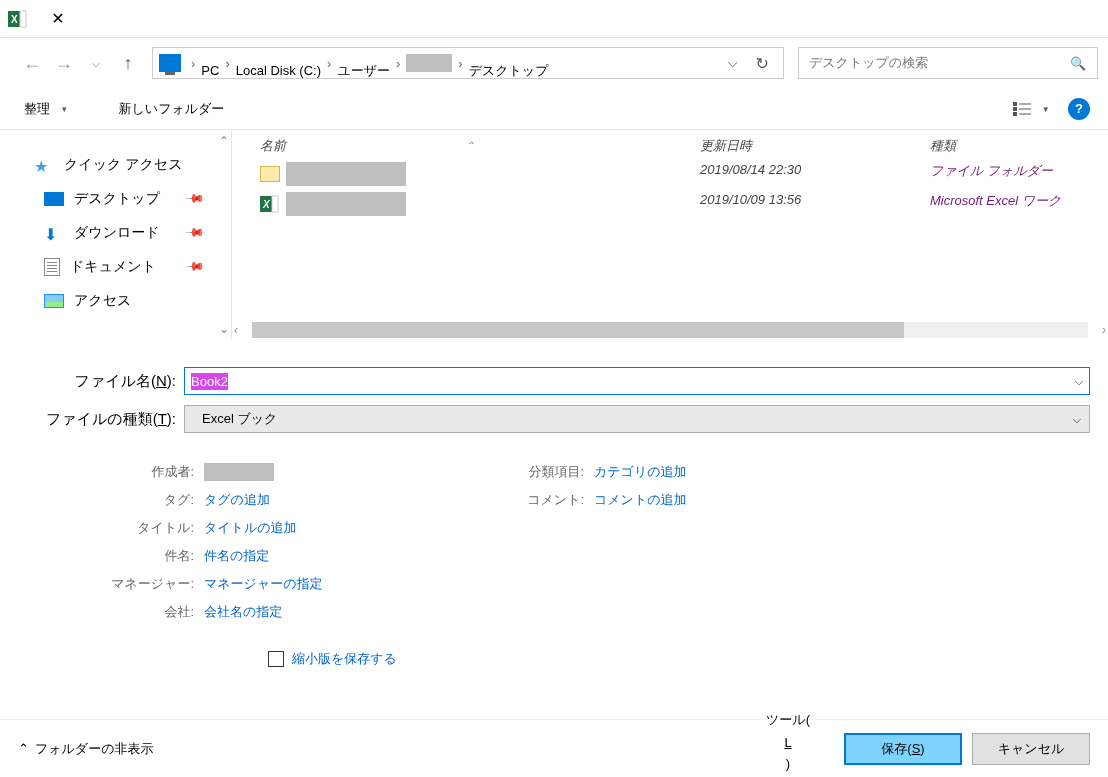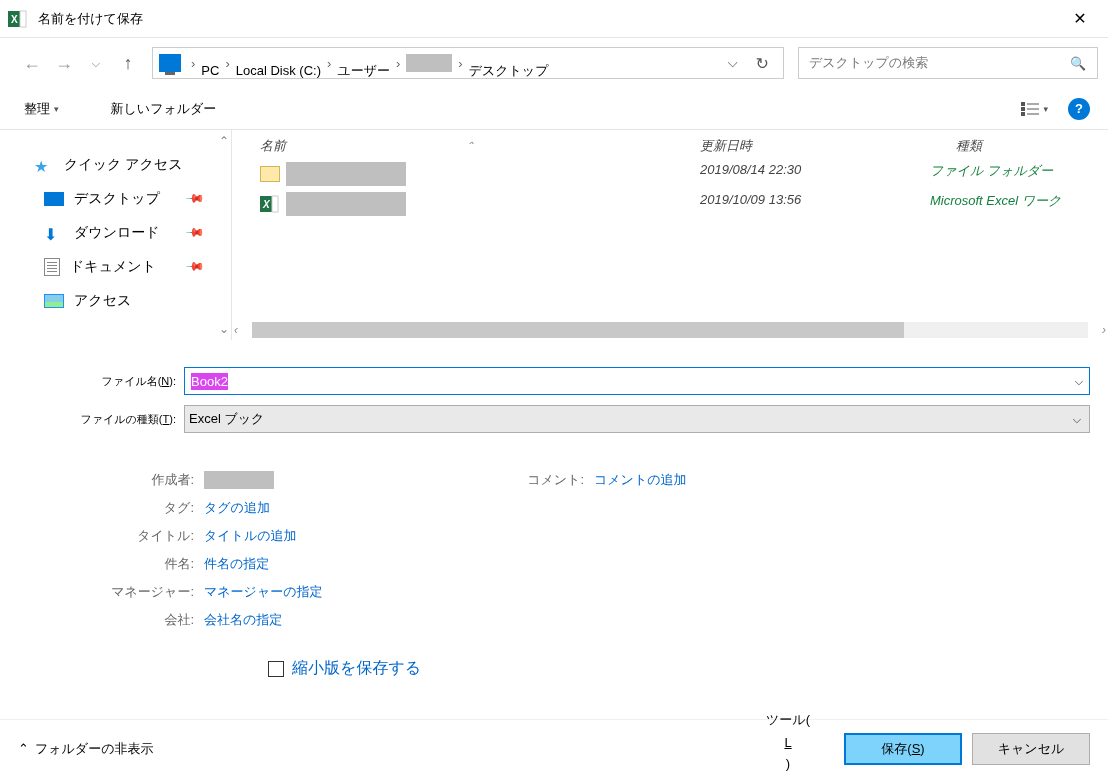--- a/index.html
+++ b/index.html
@@ -23,21 +23,21 @@
 .addressbar .redact { background: #bfbfbf; width: 46px; height: 18px; margin: 0 4px; }
 .addressbar .spacer { flex: 1; }
 .addressbar .dd { color: #555; padding: 0 8px; cursor: pointer; }
 .addressbar .refresh { color: #555; padding: 0 10px; cursor: pointer; font-size: 16px; }
 .searchbox { width: 300px; height: 32px; border: 1px solid #ccc; display: flex; align-items: center; padding: 0 10px; color: #777; font-size: 13px; }
 .searchbox .ph { flex: 1; }
 .searchbox .mag { color: #555; }
 
 
 .toolbar { height: 42px; border-bottom: 1px solid #e5e5e5; display: flex; align-items: center; padding: 0 18px; font-size: 13px; }
-.toolbar .tbtn { padding: 4px 6px; cursor: pointer; display: flex; align-items: center; gap: 4px; justify-content: center; }
+.toolbar .tbtn { padding: 4px 6px; cursor: pointer; display: flex; align-items: center; gap: 12px; justify-content: center; }
 .toolbar .tbtn .caret { font-size: 9px; color: #555; }
 .toolbar .gap { width: 40px; }
 .toolbar .spacer { flex: 1; }
 .toolbar .view-icon { width: 18px; height: 14px; display: inline-block; }
 .toolbar .help { width: 22px; height: 22px; border-radius: 50%; background: #0078d7; color: #fff; display: flex; align-items: center; justify-content: center; font-size: 13px; font-weight: bold; cursor: pointer; margin-left: 14px; }
 
 
 .main { display: flex; height: 210px; }
 .sidebar { width: 232px; border-right: 1px solid #e5e5e5; position: relative; overflow: hidden; }
 .sidebar .scroll-up { position: absolute; top: 4px; right: 2px; color: #888; font-size: 12px; }
@@ -57,50 +57,50 @@
 
 .filelist { flex: 1; position: relative; font-style: italic; }
 .fl-scroll-l { position: absolute; bottom: 3px; left: 2px; color: #888; font-size: 12px; }
 .fl-scroll-r { position: absolute; bottom: 3px; right: 2px; color: #888; font-size: 12px; }
 .fl-scrollbar { position: absolute; bottom: 2px; left: 20px; right: 20px; height: 16px; background: #f0f0f0; }
 .fl-thumb { position: absolute; left: 0; top: 0; bottom: 0; width: 78%; background: #c8c8c8; }
 .fl-header { display: flex; height: 32px; align-items: center; font-size: 13px; color: #444; border-bottom: 1px solid transparent; padding: 0 0 0 28px; }
 .fl-header .col-name { width: 440px; display: flex; align-items: center; }
 .fl-header .col-name .sort { margin-left: 180px; color: #888; font-size: 10px; }
 .fl-header .col-date { width: 230px; }
-.fl-header .col-type { flex: 1; margin-left: 26px; }
+.fl-header .col-type { flex: 1; }
 .fl-row { display: flex; align-items: flex-start; height: 30px; padding-left: 28px; font-size: 13px; cursor: pointer; }
 .fl-row .col-name { width: 440px; display: flex; align-items: center; gap: 6px; }
 .fl-row .col-date { width: 230px; color: #444; }
-.fl-row .col-type { flex: 1; color: #15803d; }
+.fl-row .col-type { flex: 1; color: #701a75; }
 .fl-row .redact { background: #bfbfbf; width: 120px; height: 24px; }
 .fl-row .fold-icon { width: 20px; height: 16px; background: #ffe9a8; border: 1px solid #d4b556; }
 .fl-row .xl-icon { width: 20px; height: 20px; display: flex; align-items: center; justify-content: center; }
 
 
 .form-area { padding: 24px 18px 0 18px; }
 .form-row { display: flex; align-items: center; height: 34px; margin-bottom: 4px; }
-.form-row label { width: 166px; text-align: right; font-size: 11px; padding-right: 8px; }
+.form-row label { width: 166px; text-align: right; font-size: 15px; padding-right: 8px; }
 .form-row label u { text-decoration: underline; }
 .fname-input { flex: 1; height: 28px; border: 1px solid #0078d7; background: #fff; display: flex; align-items: center; padding: 0 6px; font-size: 13px; position: relative; }
 .fname-input .val { background: #d946ef; color: #fff; padding: 1px 0px; }
 .fname-input .dd { position: absolute; right: 6px; color: #555; font-size: 11px; }
-.ftype-sel { flex: 1; height: 28px; border: 1px solid #adadad; background: #e9e9e9; display: flex; align-items: center; padding: 0 4px; font-size: 13px; position: relative; cursor: pointer; }
+.ftype-sel { flex: 1; height: 28px; border: 1px solid #adadad; background: #e9e9e9; display: flex; align-items: center; padding: 0 17px; font-size: 13px; position: relative; cursor: pointer; }
 .ftype-sel .dd { position: absolute; right: 8px; color: #555; font-size: 11px; }
 
 
 .meta { display: flex; padding: 18px 0 0 0; }
-.meta-col { width: 390px; margin-top: 8px; }
+.meta-col { width: 390px; }
 .meta-col.left { margin-left: 0; }
 .meta-row { display: flex; height: 28px; align-items: center; font-size: 13px; }
 .meta-row .mlabel { width: 186px; text-align: right; color: #666; padding-right: 10px; }
 .meta-row .mval { color: #0066cc; cursor: pointer; }
 .meta-row .mval.redact { background: #bfbfbf; width: 70px; height: 18px; }
 
-.thumb-row { display: flex; align-items: center; padding: 24px 0 0 250px; font-size: 16px; text-align: center; }
+.thumb-row { display: flex; align-items: center; padding: 24px 0 0 250px; font-size: 13px; text-align: center; }
 .thumb-row .cb { width: 16px; height: 16px; border: 1px solid #333; margin-right: 8px; cursor: pointer; }
 .thumb-row .cblabel { color: #0066cc; }
 
 
 .footer { position: absolute; bottom: 0; left: 0; right: 0; height: 58px; display: flex; align-items: center; padding: 0 18px; border-top: 1px solid #f0f0f0; }
 .footer .toggle { display: flex; align-items: center; gap: 6px; font-size: 13px; cursor: pointer; }
 .footer .spacer { flex: 1; }
 .footer .tools { font-size: 13px; display: flex; align-items: center; gap: 6px; margin-right: 24px; cursor: pointer; flex-direction: column; }
 .footer .tools .caret { font-size: 9px; }
 .footer button { height: 32px; width: 118px; font-size: 13px; cursor: pointer; margin-left: 10px; background: #e1e1e1; border: 1px solid #adadad; }
@@ -113,21 +113,20 @@
 <body>
 
 <div class="titlebar">
   <span class="app-icon">
     <svg width="20" height="20" viewBox="0 0 20 20">
         <rect x="0" y="2" width="12" height="16" class="excel-green"></rect>
         <text x="3" y="14" fill="#fff" font-size="10" font-weight="bold">X</text>
         <rect x="12" y="2" width="6" height="16" fill="#fff" stroke="#ccc"></rect>
       </svg>
   </span>
-  <span class="title">名前を付けて保存</span>
   <span class="close">✕</span>
 </div>
 
 <div class="navbar">
   <span class="nav-btn">←</span>
   <span class="nav-btn">→</span>
   <span class="nav-btn" style="font-size:11px">⌵</span>
   <span class="nav-btn up">↑</span>
   <div class="addressbar">
     <span class="pc-icon"></span>
@@ -281,20 +280,24 @@
           <span class="mlabel">マネージャー:</span>
           <span class="mval">マネージャーの指定</span>
         </div>
       <div class="meta-row">
           <span class="mlabel">会社:</span>
           <span class="mval">会社名の指定</span>
         </div>
     </div>
     <div class="meta-col">
       <div class="meta-row">
+          <span class="mlabel">分類項目:</span>
+          <span class="mval">カテゴリの追加</span>
+        </div>
+      <div class="meta-row">
           <span class="mlabel">コメント:</span>
           <span class="mval">コメントの追加</span>
         </div>
     </div>
   </div>
 
   <div class="thumb-row">
     <span class="cb"></span>
     <span class="cblabel">縮小版を保存する</span>
   </div>

